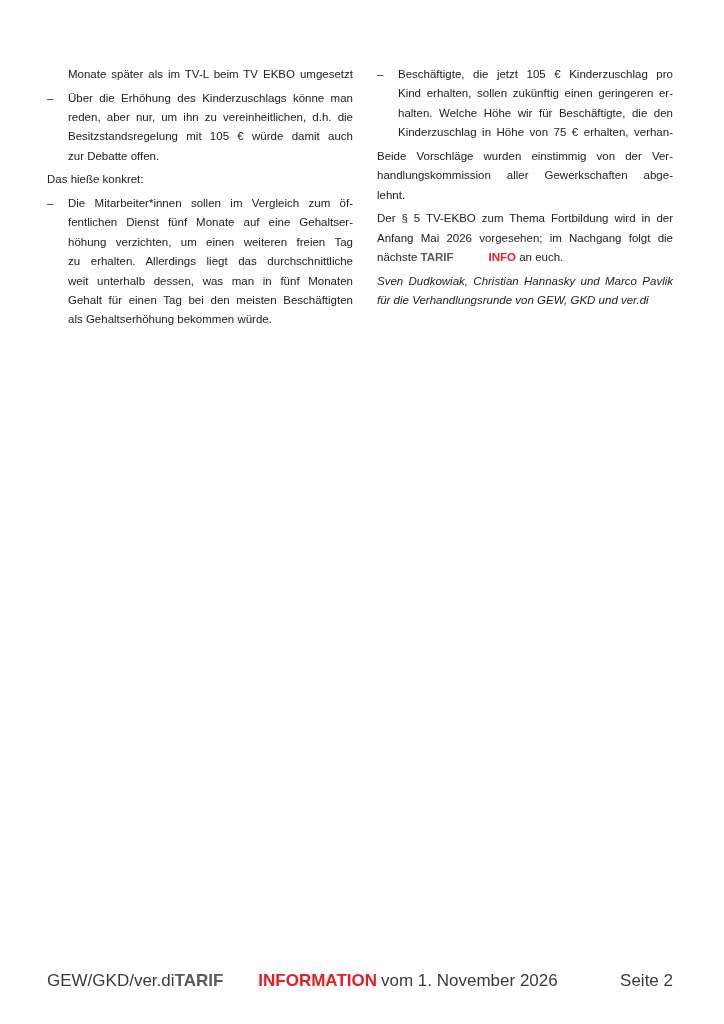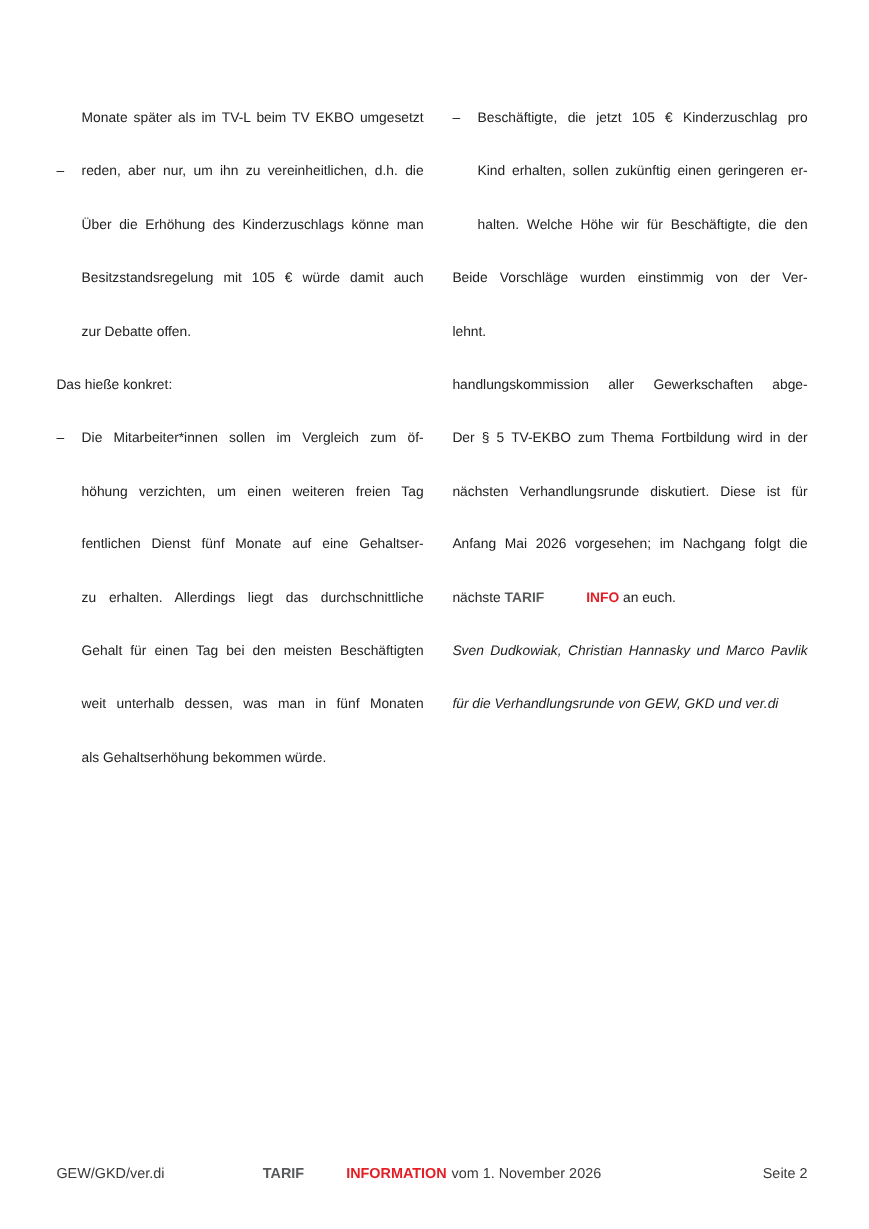--- a/index.html
+++ b/index.html
@@ -28,92 +28,91 @@
   .para { margin: 0 0 4.2px 0; }
   .para.bullet       { position: relative; padding-left: 21px; }
   .para.continuation { padding-left: 21px; }
   .para.bullet .dash { position: absolute; left: 0; top: 0; }
 
   .tline {
     text-align: justify;
     text-align-last: justify;
     text-justify: inter-word;
     white-space: nowrap;
-    margin-top: 25px;
   }
   .tline.tlast {
     text-align: left;
     text-align-last: auto;
   }
   .para.italic .tline { font-style: italic; }
 
   .brand-gray { color: #58595b; font-weight: 700; }
   .brand-red  { color: #e31e24; font-weight: 700; padding-left: 35px; }
 
   .footer {
     position: absolute;
     left: 47px;
     right: 51px;
     top: 971px;
     display: flex;
     align-items: flex-end;
-    font-size: 12px;
+    font-size: 17px;
     color: #3a3a3a;
   }
   .f-left   { flex: 1; text-align: left;   white-space: nowrap; }
   .f-center { flex: 1.3; text-align: center; white-space: nowrap; }
   .f-right  { flex: 1; text-align: right;  white-space: nowrap; }
   .f-rest   { margin-left: 4px; }
 </style>
 </head>
 <body>
 
 <div class="page">
 
   <div class="col col-left">
       <div class="para continuation">
         <div class="tline">Monate später als im TV-L beim TV EKBO umgesetzt</div>
       </div>
       <div class="para bullet">
         <span class="dash">–</span>
+        <div class="tline">Über die Erhöhung des Kinderzuschlags könne man</div>
         <div class="tline">reden, aber nur, um ihn zu vereinheitlichen, d.h. die</div>
-        <div class="tline">Über die Erhöhung des Kinderzuschlags könne man</div>
         <div class="tline">Besitzstandsregelung mit 105 € würde damit auch</div>
         <div class="tline tlast">zur Debatte offen.</div>
       </div>
       <div class="para plain">
         <div class="tline tlast">Das hieße konkret:</div>
       </div>
       <div class="para bullet">
         <span class="dash">–</span>
         <div class="tline">Die Mitarbeiter*innen sollen im Vergleich zum öf-</div>
+        <div class="tline">fentlichen Dienst fünf Monate auf eine Gehaltser-</div>
         <div class="tline">höhung verzichten, um einen weiteren freien Tag</div>
-        <div class="tline">fentlichen Dienst fünf Monate auf eine Gehaltser-</div>
         <div class="tline">zu erhalten. Allerdings liegt das durchschnittliche</div>
+        <div class="tline">weit unterhalb dessen, was man in fünf Monaten</div>
         <div class="tline">Gehalt für einen Tag bei den meisten Beschäftigten</div>
-        <div class="tline">weit unterhalb dessen, was man in fünf Monaten</div>
         <div class="tline tlast">als Gehaltserhöhung bekommen würde.</div>
       </div>
     </div>
 
   <div class="col col-right">
       <div class="para bullet">
         <span class="dash">–</span>
         <div class="tline">Beschäftigte, die jetzt 105 € Kinderzuschlag pro</div>
         <div class="tline">Kind erhalten, sollen zukünftig einen geringeren er-</div>
         <div class="tline">halten. Welche Höhe wir für Beschäftigte, die den</div>
+        <div class="tline">Kinderzuschlag in Höhe von 75 € erhalten, verhan-</div>
       </div>
       <div class="para plain">
         <div class="tline">Beide Vorschläge wurden einstimmig von der Ver-</div>
+        <div class="tline">handlungskommission aller Gewerkschaften abge-</div>
         <div class="tline tlast">lehnt.</div>
-        <div class="tline">handlungskommission aller Gewerkschaften abge-</div>
       </div>
       <div class="para plain">
         <div class="tline">Der § 5 TV-EKBO zum Thema Fortbildung wird in der</div>
-        <div class="tline">nächsten Verhandlungsrunde diskutiert. Diese ist für</div>
         <div class="tline">Anfang Mai 2026 vorgesehen; im Nachgang folgt die</div>
         <div class="tline tlast">nächste <span class="brand-gray">TARIF</span><span class="brand-red">INFO</span> an euch.</div>
       </div>
       <div class="para italic">
         <div class="tline">Sven Dudkowiak, Christian Hannasky und Marco Pavlik</div>
         <div class="tline tlast">für die Verhandlungsrunde von GEW, GKD und ver.di</div>
       </div>
     </div>
 
   <div class="footer">

